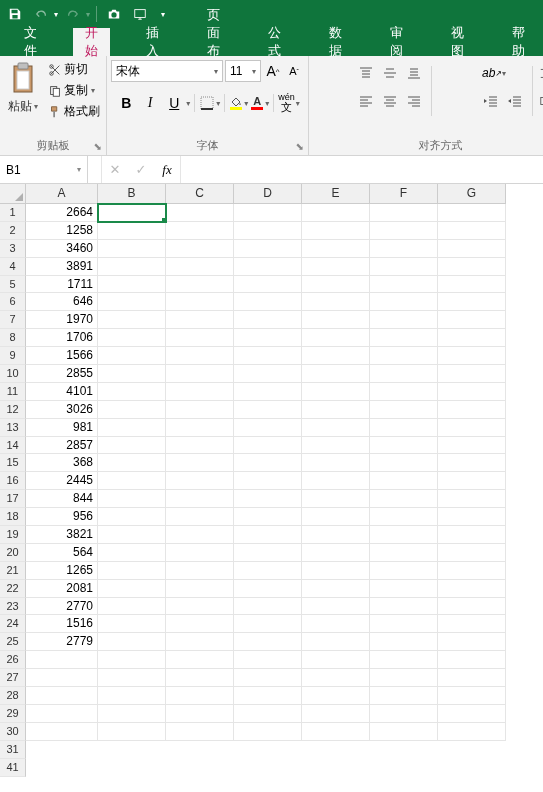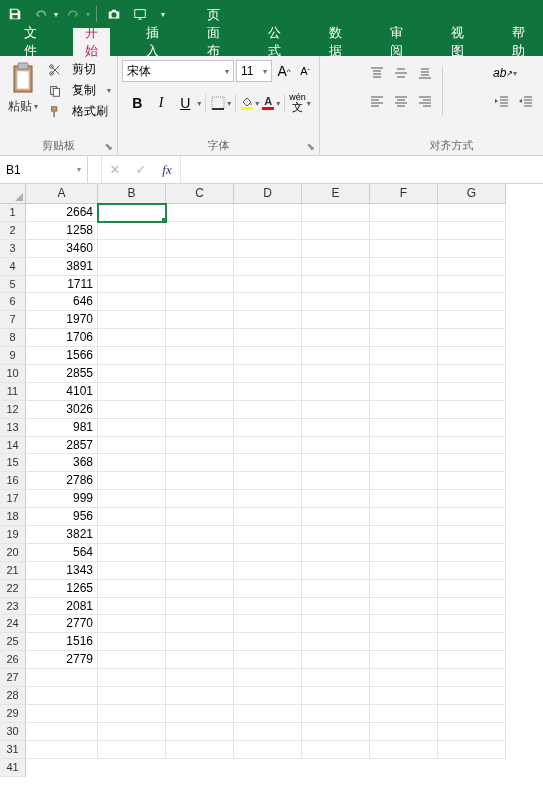--- a/index.html
+++ b/index.html
@@ -22,21 +22,21 @@
 .group { border-right: 1px solid #d4d4d4; display: flex; flex-direction: column; }
 .group-content { flex: 1; display: flex; align-items: flex-start; padding: 4px; gap: 4px; }
 .group-label { text-align: center; font-size: 11px; color: #666; height: 18px; line-height: 16px; position: relative; }
 .group-label .launcher { position: absolute; right: 4px; top: 2px; font-size: 10px; color: #888; }
 
 
 .clip-big { display: flex; flex-direction: column; align-items: center; width: 38px; }
 .clip-icon { width: 28px; height: 34px; margin: 2px 0; }
 .clip-label { font-size: 12px; color: #333; display: flex; align-items: center; }
 .clip-side { display: flex; flex-direction: column; gap: 2px; }
-.clip-side-item { display: flex; align-items: center; gap: 10px; font-size: 12px; white-space: nowrap; padding: 1px 2px; }
+.clip-side-item { display: flex; align-items: center; gap: 2px; font-size: 12px; white-space: nowrap; padding: 1px 2px; }
 .clip-side-item svg { width: 14px; height: 14px; }
 
 
 .font-row1 { display: flex; align-items: center; gap: 2px; margin-bottom: 6px; }
 .font-combo { border: 1px solid #c5c5c5; background: #fff; height: 22px; display: flex; align-items: center; padding: 0 4px; font-size: 12px; }
 .font-name { width: 112px; justify-content: space-between; }
 .font-size { width: 36px; justify-content: space-between; }
 .combo-caret { font-size: 8px; color: #666; }
 .incdec { display: flex; gap: 1px; }
 .incdec .btn { width: 20px; height: 22px; display: flex; align-items: center; justify-content: center; font-family: serif; }
@@ -58,21 +58,21 @@
 .abtn { width: 22px; height: 22px; display: flex; align-items: center; justify-content: center; }
 .abtn svg { width: 16px; height: 16px; }
 
 
 .fbar { height: 28px; border-bottom: 1px solid #d4d4d4; display: flex; align-items: stretch; background: #fff; }
 .name-box { width: 88px; border-right: 1px solid #d4d4d4; display: flex; align-items: center; padding: 0 6px; font-size: 12px; justify-content: space-between; }
 .name-box .caret { font-size: 8px; color: #888; }
 .fbar-gap { width: 14px; border-right: 1px solid #e5e5e5; }
 .fbar-btns { display: flex; align-items: center; border-right: 1px solid #e5e5e5; }
 .fbar-btn { width: 26px; display: flex; align-items: center; justify-content: center; color: #bbb; font-size: 13px; }
-.fbar-btn.fx { font-style: italic; font-family: serif; color: #4c1d95; }
+.fbar-btn.fx { font-style: italic; font-family: serif; color: #000000; }
 .formula-input { flex: 1; }
 
 
 .grid { display: flex; height: calc(792px - 28px - 28px - 100px - 28px); overflow: hidden; }
 .corner { width: 26px; height: 20px; background: #f0f0f0; border-right: 1px solid #ccc; border-bottom: 1px solid #ccc; position: relative; }
 .corner::after { content: ""; position: absolute; right: 2px; bottom: 2px; width: 0; height: 0; border-left: 8px solid transparent; border-bottom: 8px solid #b0b0b0; }
 .col-headers { display: flex; height: 20px; }
 .ch { background: #f0f0f0; border-right: 1px solid #ccc; border-bottom: 1px solid #ccc; text-align: center; font-size: 12px; line-height: 19px; color: #333; }
 .ch.A { width: 72px; }
 .ch.O { width: 68px; }
@@ -526,30 +526,30 @@
           <div class="cell-row">
             <div class="cell A">368</div>
             <div class="cell O"></div>
             <div class="cell O"></div>
             <div class="cell O"></div>
             <div class="cell O"></div>
             <div class="cell O"></div>
             <div class="cell O"></div>
           </div>
           <div class="cell-row">
-            <div class="cell A">2786</div>
-            <div class="cell O"></div>
-            <div class="cell O"></div>
-            <div class="cell O"></div>
-            <div class="cell O"></div>
-            <div class="cell O"></div>
-            <div class="cell O"></div>
-          </div>
-          <div class="cell-row">
-            <div class="cell A">999</div>
+            <div class="cell A">2445</div>
+            <div class="cell O"></div>
+            <div class="cell O"></div>
+            <div class="cell O"></div>
+            <div class="cell O"></div>
+            <div class="cell O"></div>
+            <div class="cell O"></div>
+          </div>
+          <div class="cell-row">
+            <div class="cell A">844</div>
             <div class="cell O"></div>
             <div class="cell O"></div>
             <div class="cell O"></div>
             <div class="cell O"></div>
             <div class="cell O"></div>
             <div class="cell O"></div>
           </div>
           <div class="cell-row">
             <div class="cell A">956</div>
             <div class="cell O"></div>
@@ -571,29 +571,20 @@
           <div class="cell-row">
             <div class="cell A">564</div>
             <div class="cell O"></div>
             <div class="cell O"></div>
             <div class="cell O"></div>
             <div class="cell O"></div>
             <div class="cell O"></div>
             <div class="cell O"></div>
           </div>
           <div class="cell-row">
-            <div class="cell A">1343</div>
-            <div class="cell O"></div>
-            <div class="cell O"></div>
-            <div class="cell O"></div>
-            <div class="cell O"></div>
-            <div class="cell O"></div>
-            <div class="cell O"></div>
-          </div>
-          <div class="cell-row">
             <div class="cell A">1265</div>
             <div class="cell O"></div>
             <div class="cell O"></div>
             <div class="cell O"></div>
             <div class="cell O"></div>
             <div class="cell O"></div>
             <div class="cell O"></div>
           </div>
           <div class="cell-row">
             <div class="cell A">2081</div>

